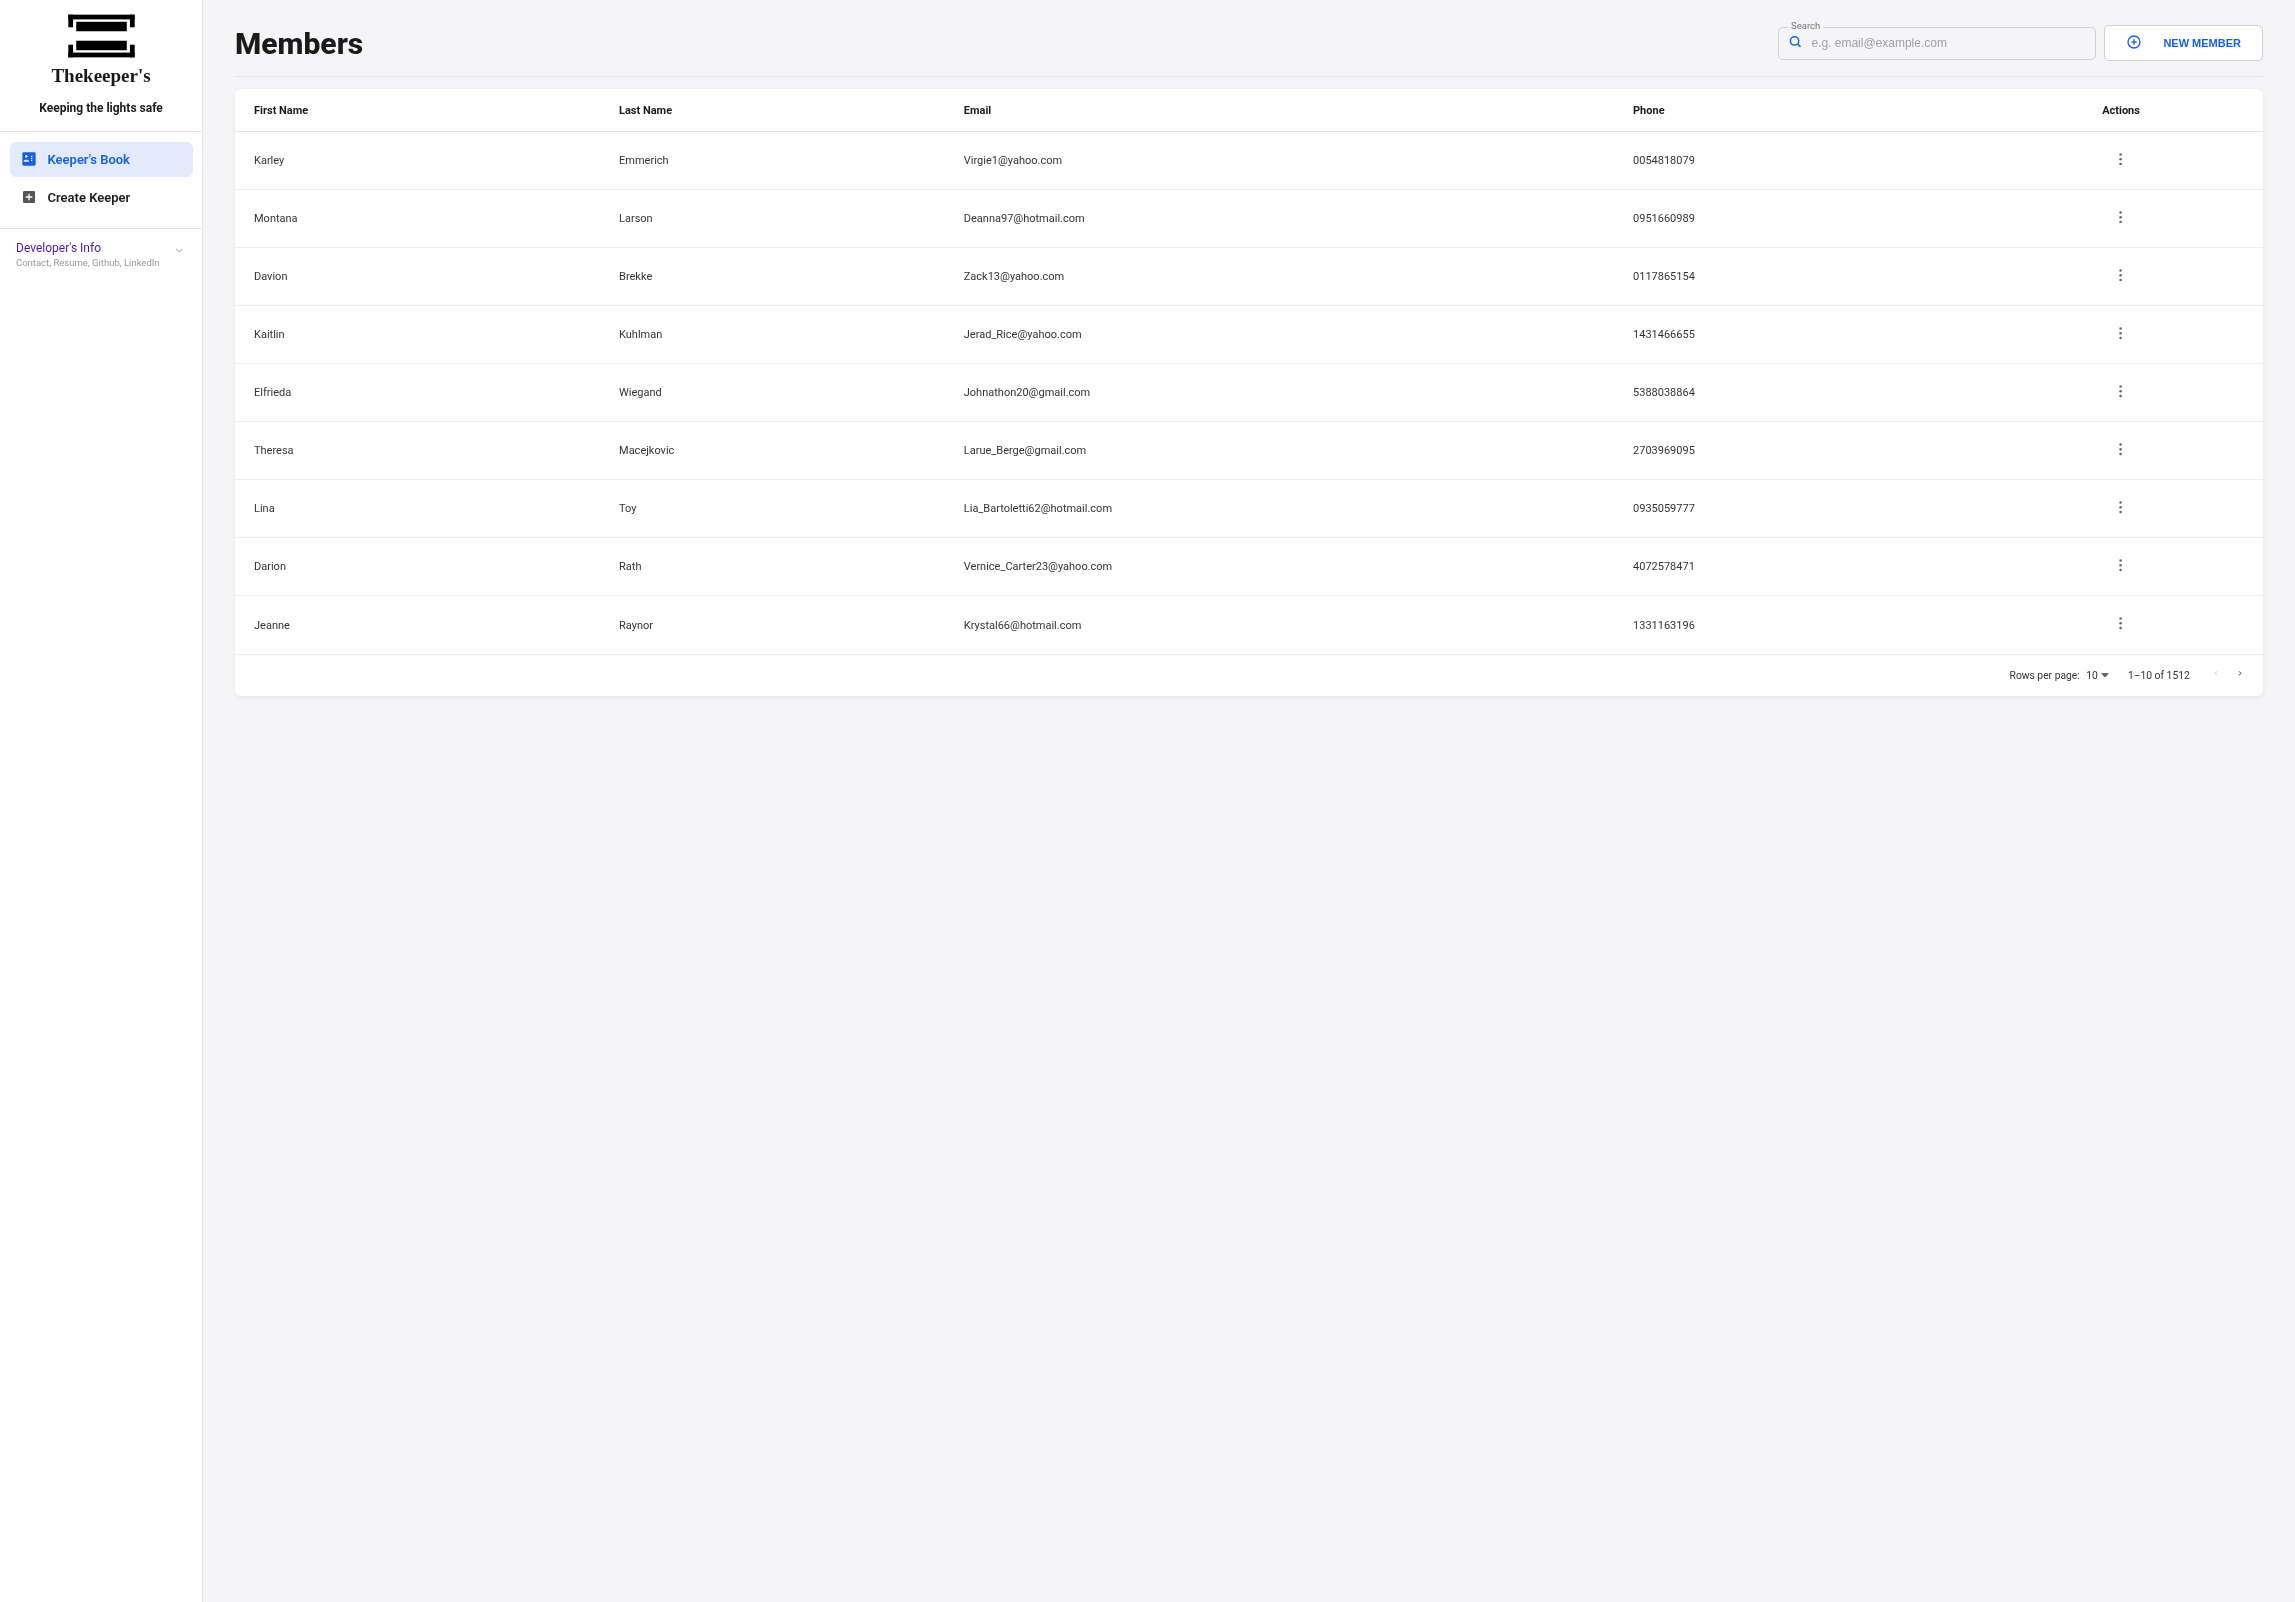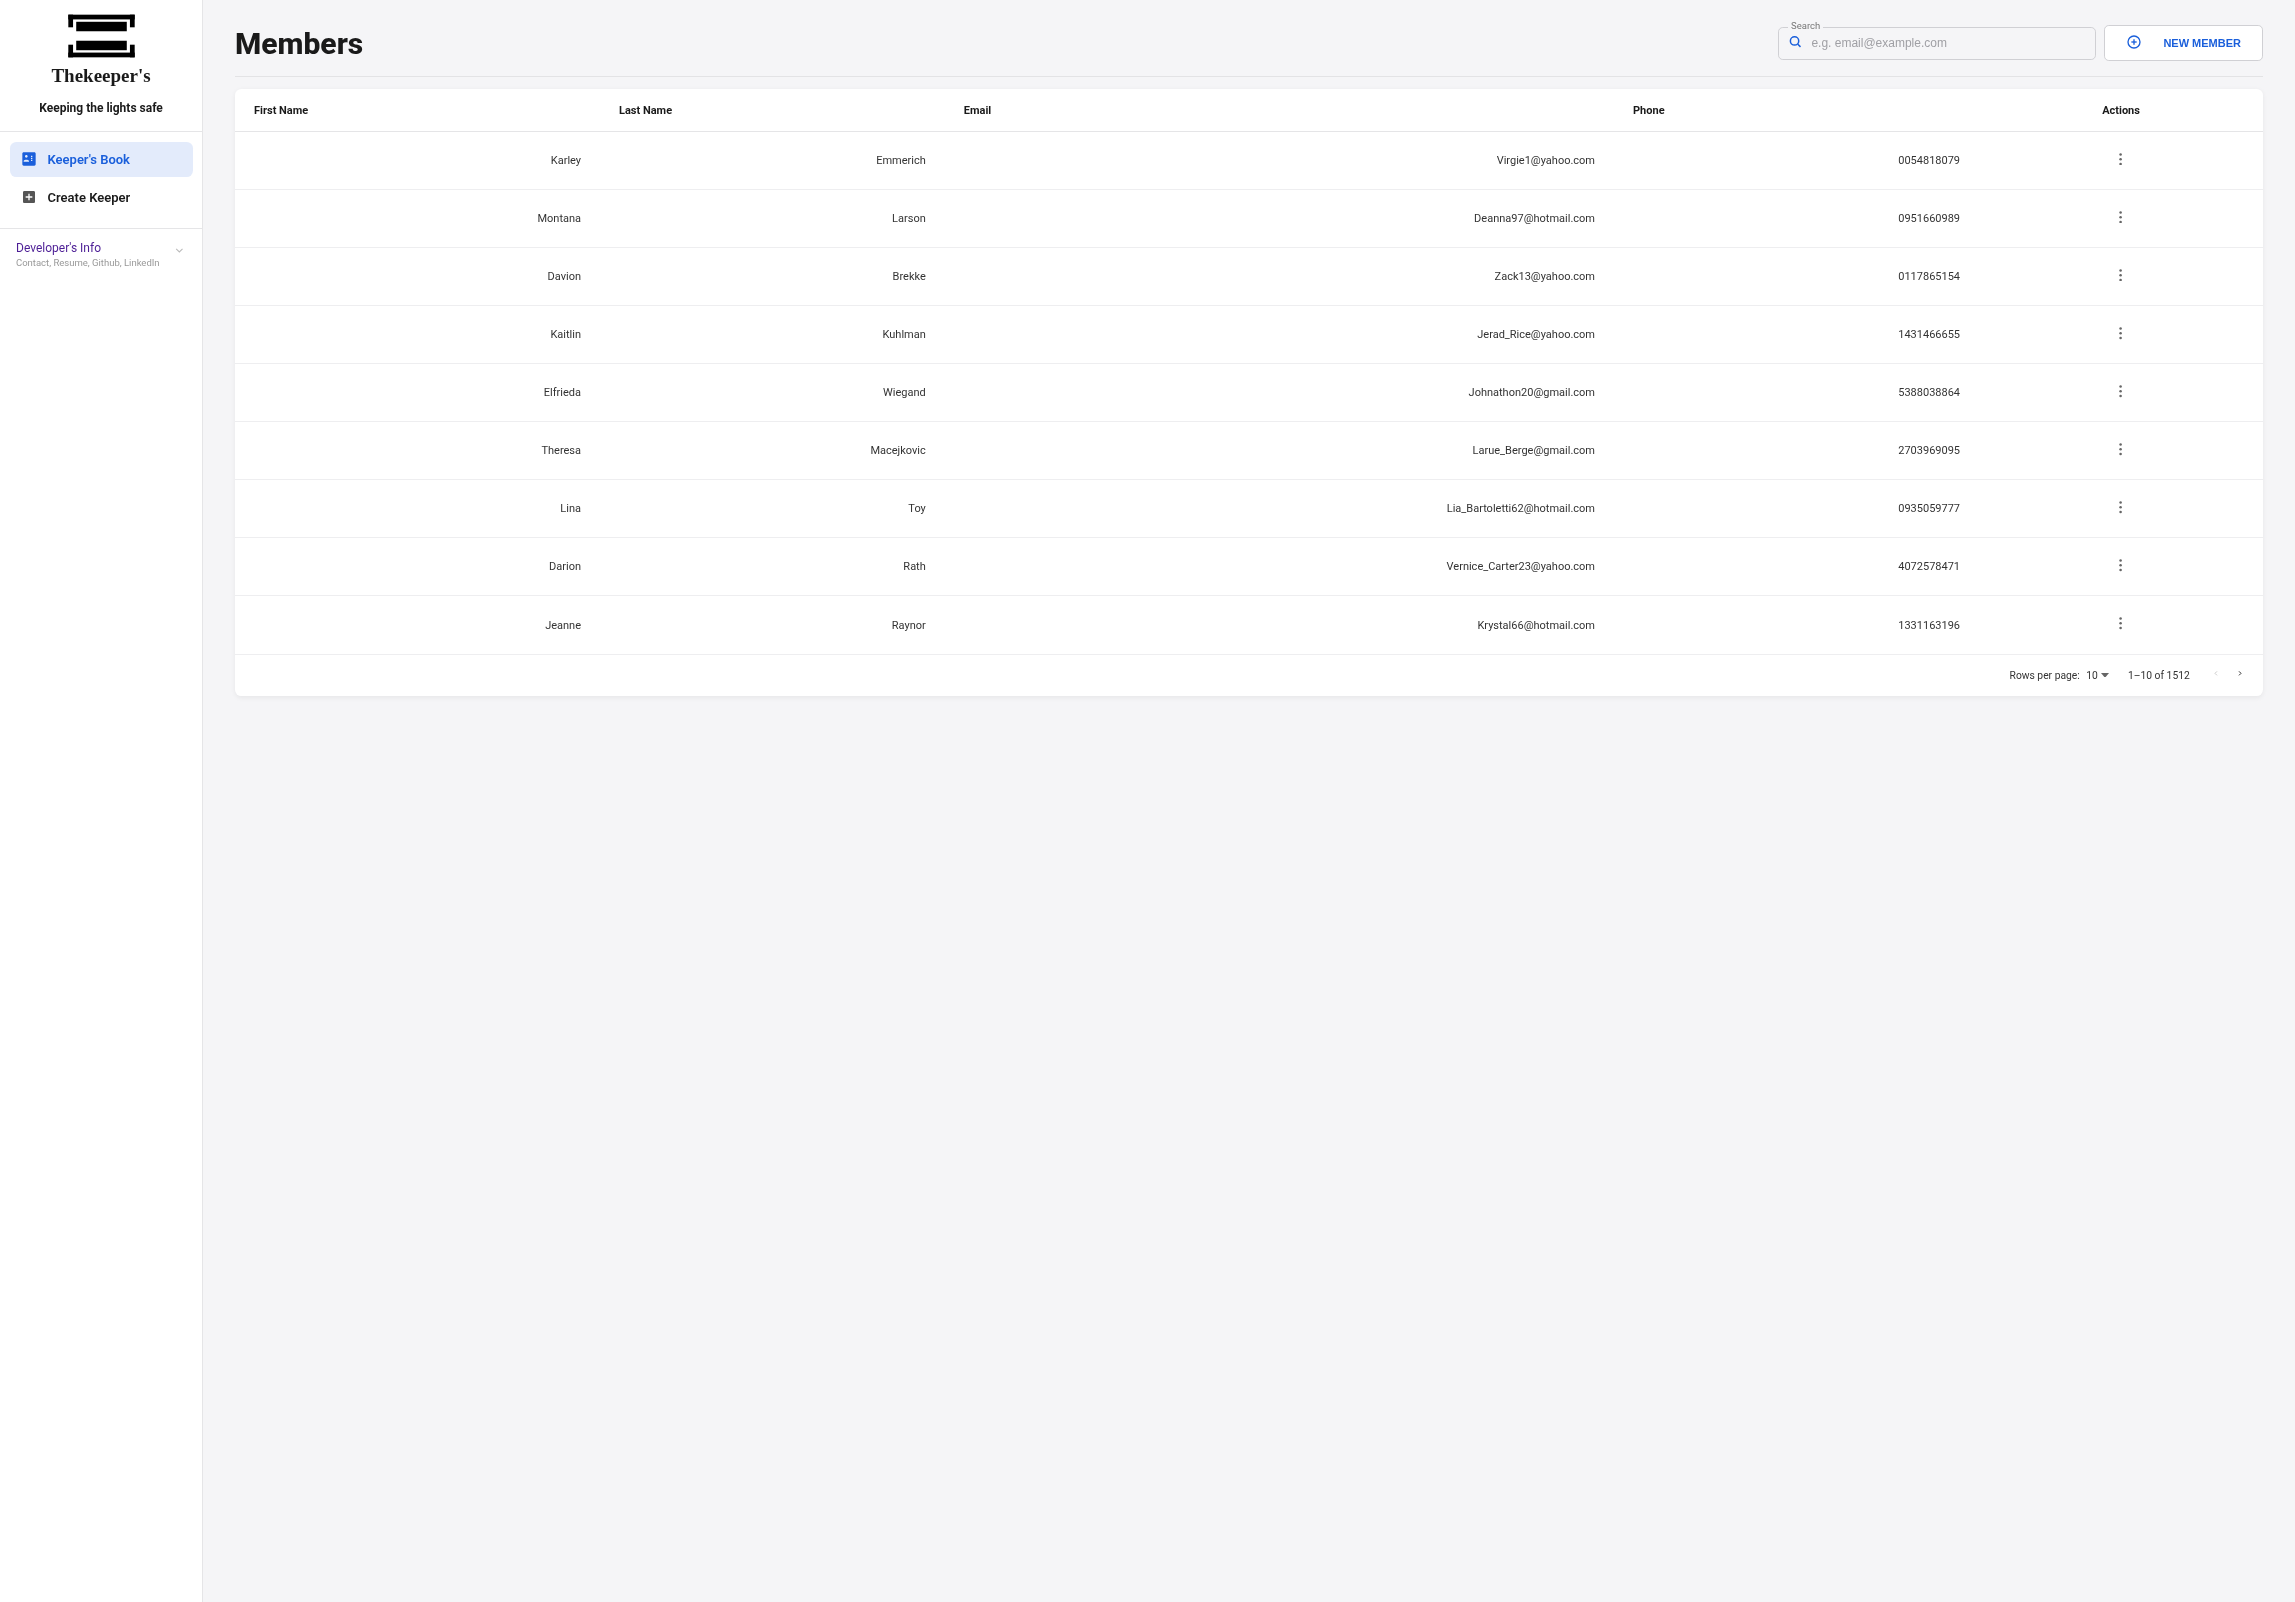--- a/index.html
+++ b/index.html
@@ -180,21 +180,20 @@
       padding: 14.3px 19px;
       font-size: 11px;
       font-weight: 700;
       border-bottom: 0.8px solid #e5e5e7;
     }
     tbody td {
       padding: 17.5px 19px;
       font-size: 11px;
       border-bottom: 0.8px solid #eeeef0;
       color: #333;
-      text-align: right;
     }
     tbody tr:last-child td {
       border-bottom: none;
     }
     .col-first { width: 18%; }
     .col-last { width: 17%; }
     .col-email { width: 33%; }
     .col-phone { width: 18%; }
     .col-actions { width: 14%; text-align: center; }
     .actions-cell {

